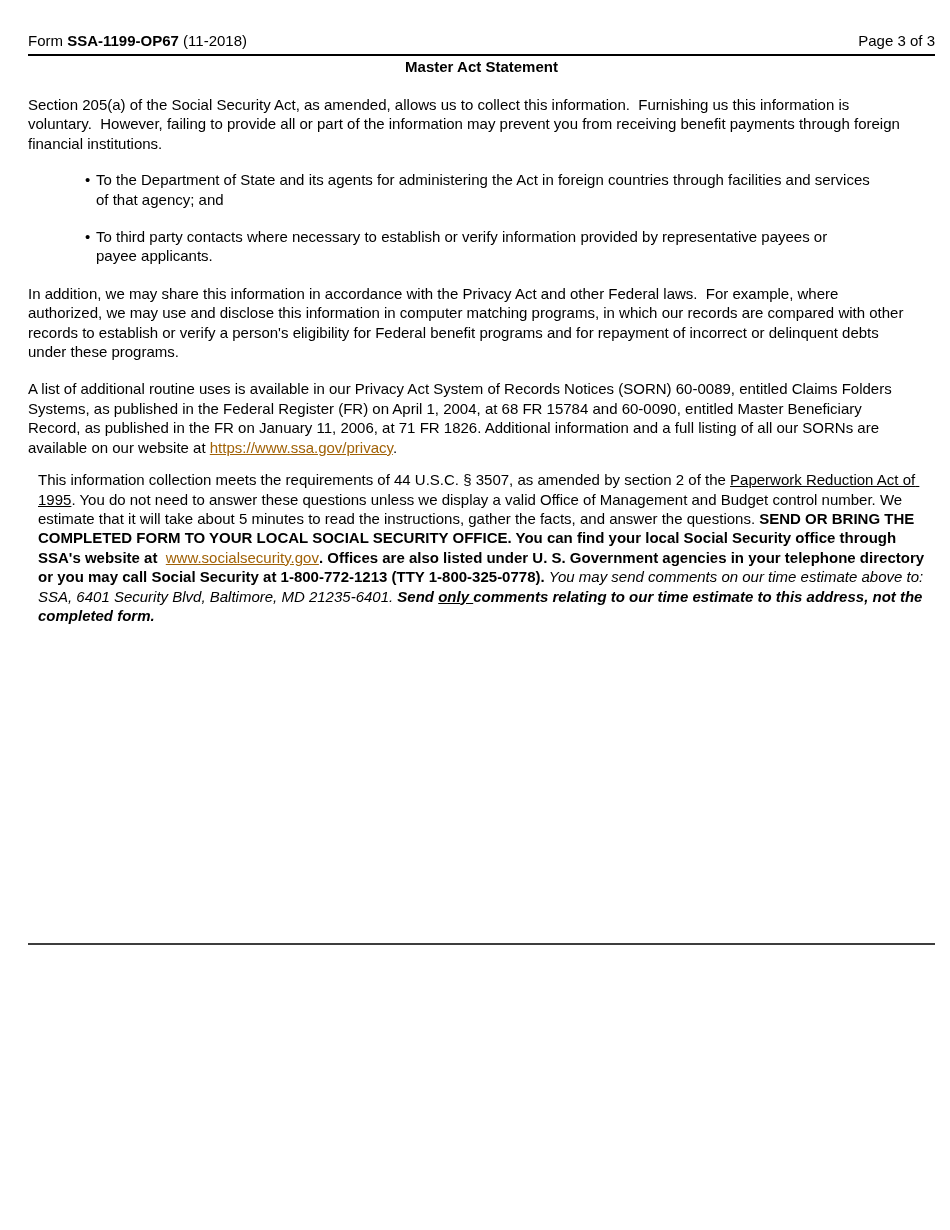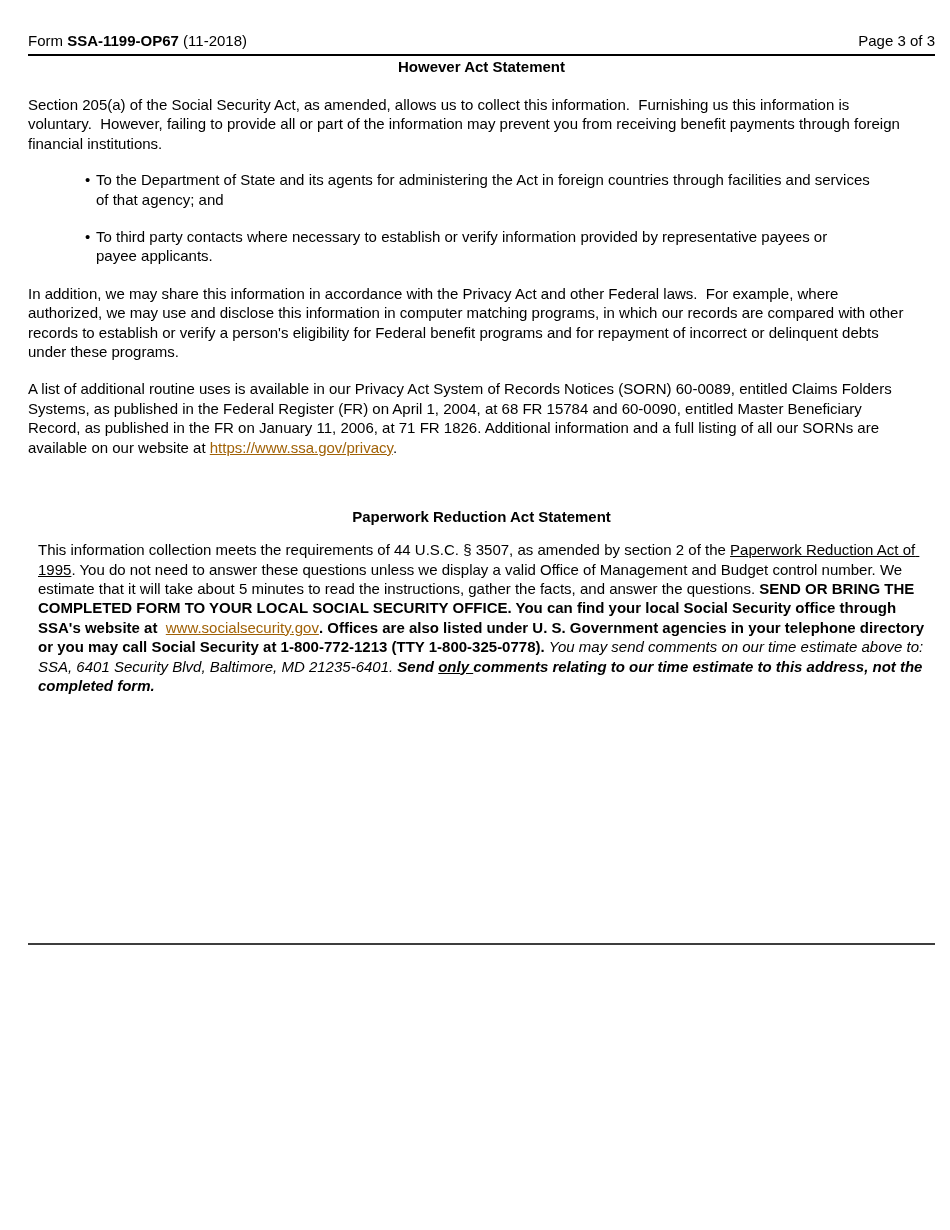--- a/index.html
+++ b/index.html
@@ -101,35 +101,34 @@
 <div class="page">
 
   <header class="form-header">
     <div><span>Form </span><span class="bold">SSA-1199-OP67</span><span> (11-2018)</span></div>
     <div>Page 3 of 3</div>
   </header>
 
   <div class="rule top-rule"></div>
 
   <div class="doc-title">
-    <div>However Act Statement</div>
+    <div>Master Act Statement</div>
   </div>
 
   <section class="privacy-body">
     <p>Section 205(a) of the Social Security Act, as amended, allows us to collect this information.  Furnishing us this information is voluntary.  However, failing to provide all or part of the information may prevent you from receiving benefit payments through foreign financial institutions.</p>
 
     <ul class="routine-uses">
       <li><span class="bullet-glyph">•</span><span>To the Department of State and its agents for administering the Act in foreign countries through facilities and services of that agency; and</span></li>
       <li><span class="bullet-glyph">•</span><span>To third party contacts where necessary to establish or verify information provided by representative payees or payee applicants.</span></li>
     </ul>
 
     <p>In addition, we may share this information in accordance with the Privacy Act and other Federal laws.  For example, where authorized, we may use and disclose this information in computer matching programs, in which our records are compared with other records to establish or verify a person's eligibility for Federal benefit programs and for repayment of incorrect or delinquent debts under these programs.</p>
 
     <p><span>A list of additional routine uses is available in our Privacy Act System of Records Notices (SORN) 60-0089, entitled Claims Folders Systems, as published in the Federal Register (FR) on April 1, 2004, at 68 FR 15784 and 60-0090, entitled Master Beneficiary Record, as published in the FR on January 11, 2006, at 71 FR 1826. Additional information and a full listing of all our SORNs are available on our website at </span><a class="doc-link">https://www.ssa.gov/privacy</a><span>.</span></p>
   </section>
 
-  <h2 class="section-title">Paperwork Reduction Act Statement</h2>
 
   <p class="paperwork-p"><span>This information collection meets the requirements of 44 U.S.C. § 3507, as amended by section 2 of the </span><span class="u">Paperwork Reduction Act of 1995</span><span>. You do not need to answer these questions unless we display a valid Office of Management and Budget control number. We estimate that it will take about 5 minutes to read the instructions, gather the facts, and answer the questions. </span><span class="b">SEND OR BRING THE COMPLETED FORM TO YOUR LOCAL SOCIAL SECURITY OFFICE. You can find your local Social Security office through SSA's website at  </span><a class="doc-link">www.socialsecurity.gov</a><span class="b">. Offices are also listed under U. S. Government agencies in your telephone directory or you may call Social Security at 1-800-772-1213 (TTY 1-800-325-0778). </span><span class="it">You may send comments on our time estimate above to: SSA, 6401 Security Blvd, Baltimore, MD 21235-6401. </span><span class="b it">Send </span><span class="b it u">only </span><span class="b it">comments relating to our time estimate to this address, not the completed form.</span></p>
 
   <div class="rule bottom-rule"></div>
 
 </div>
 
 </body></html>

